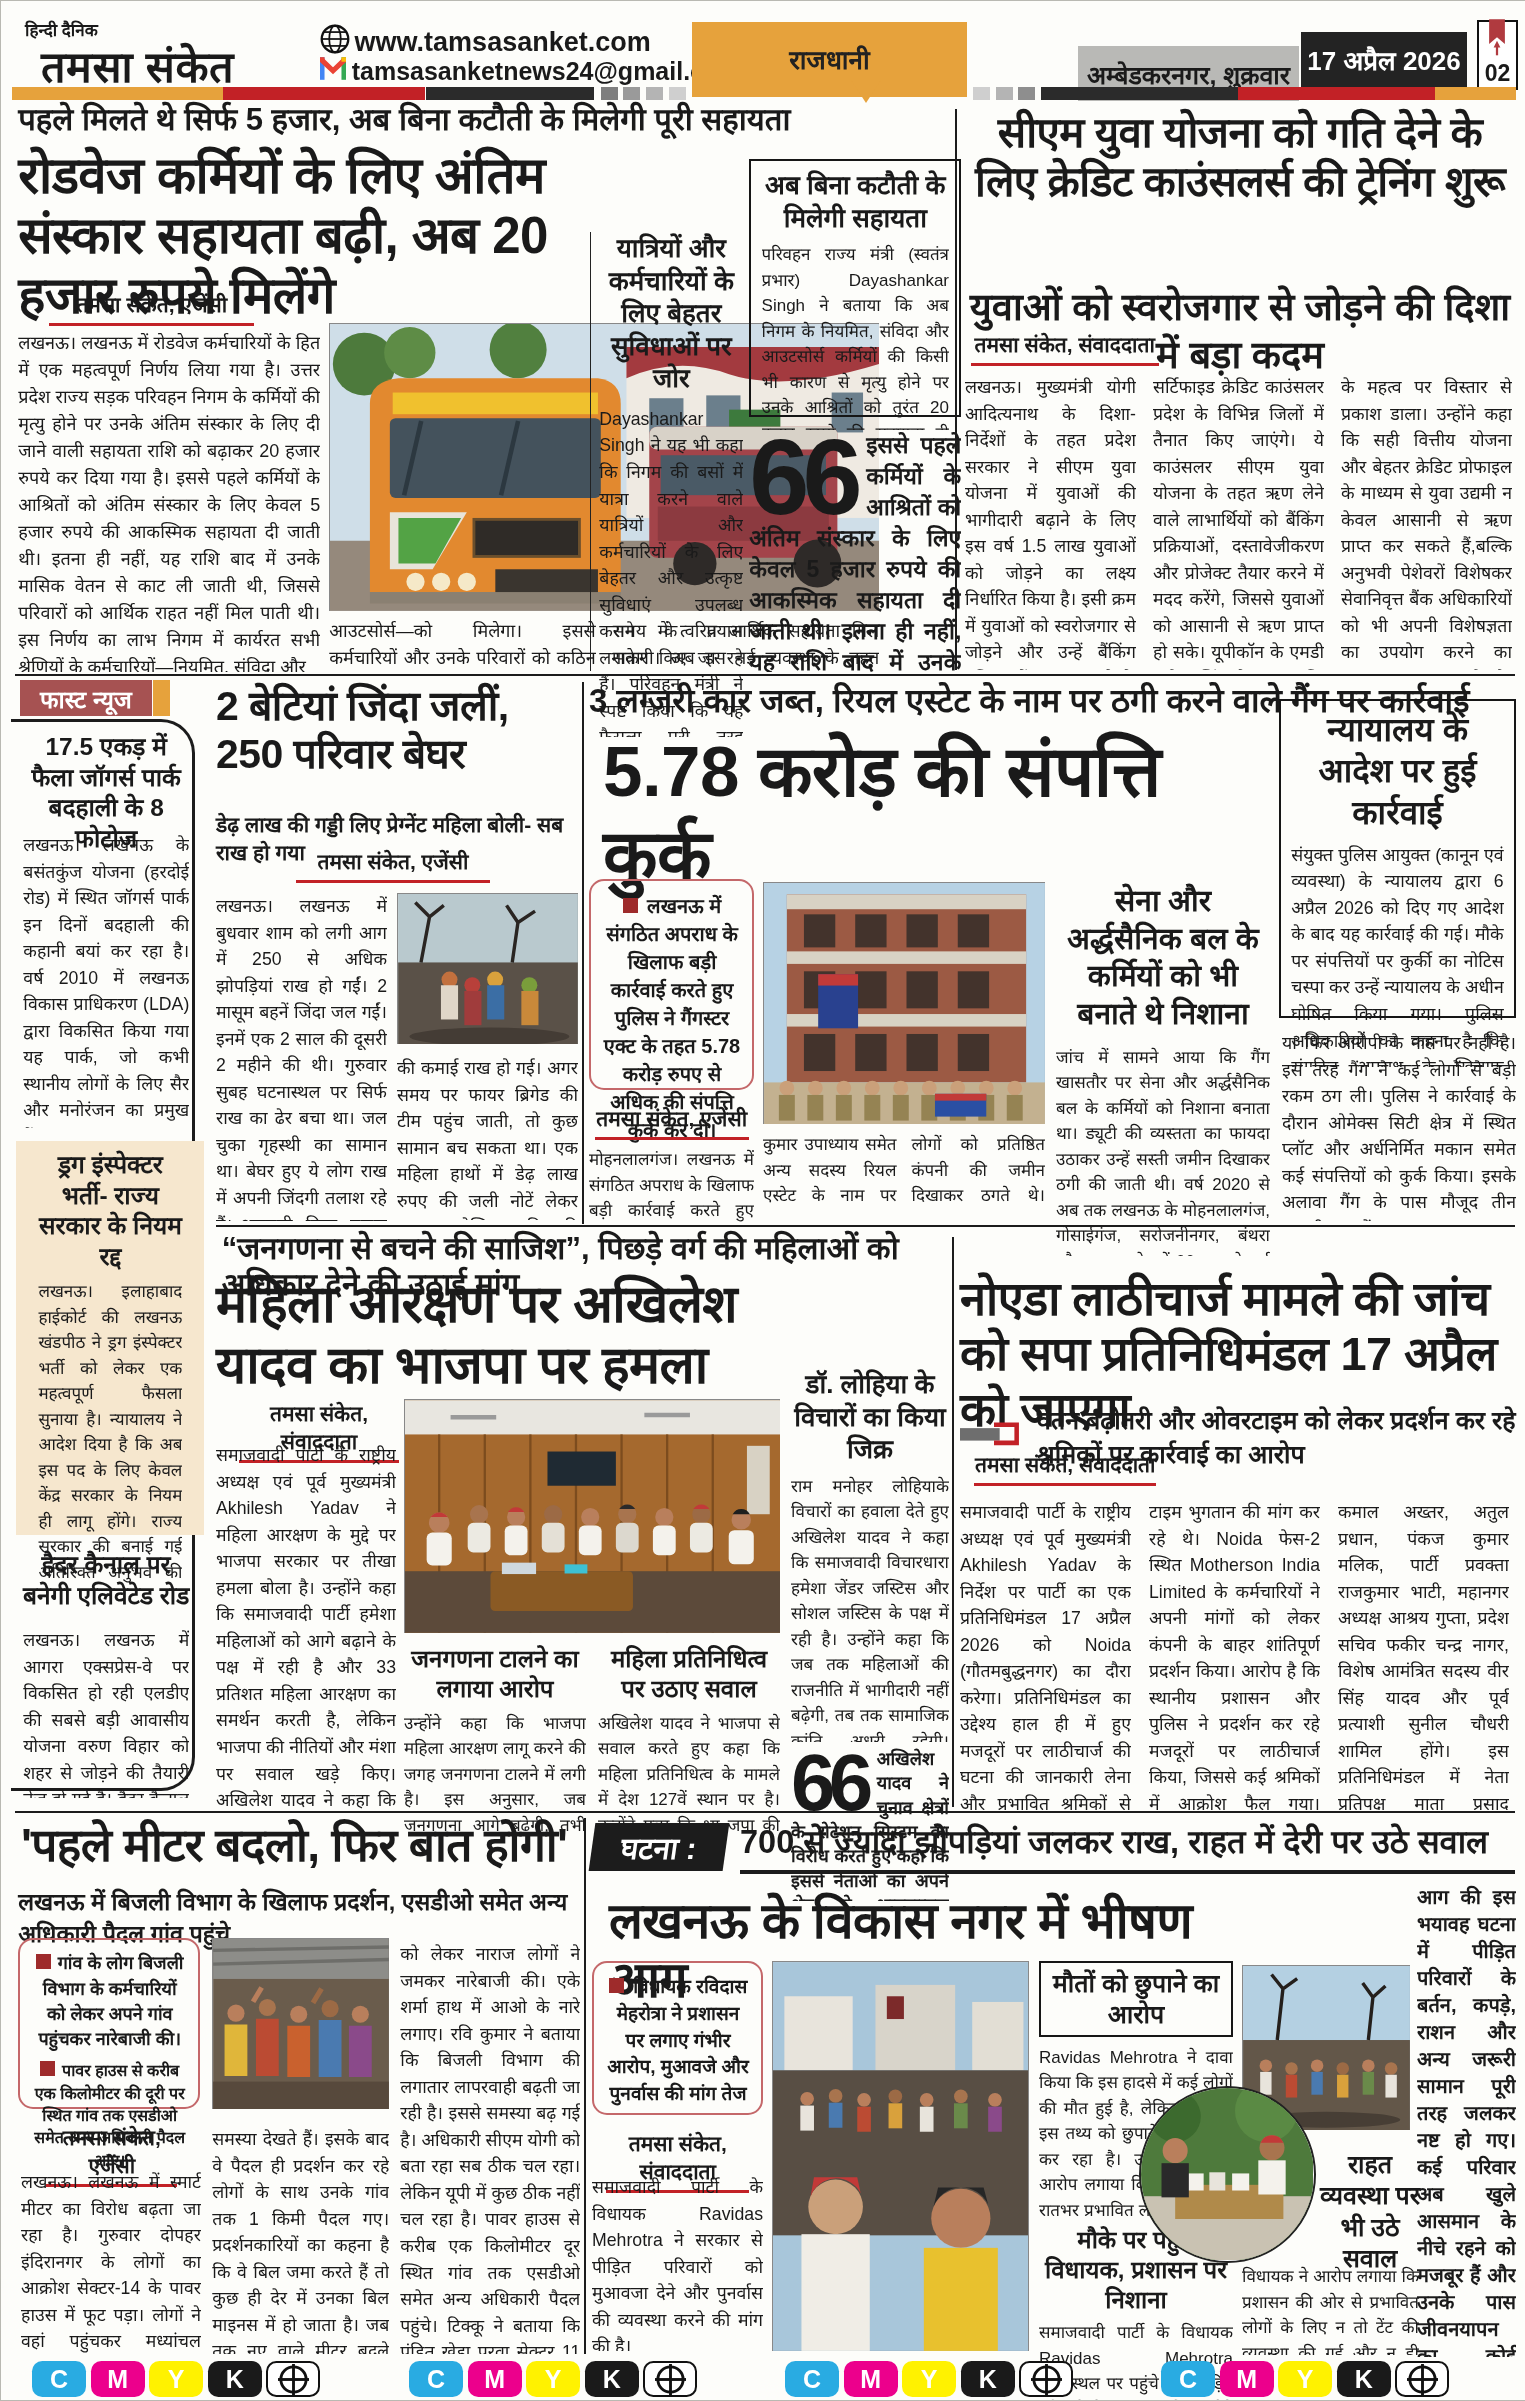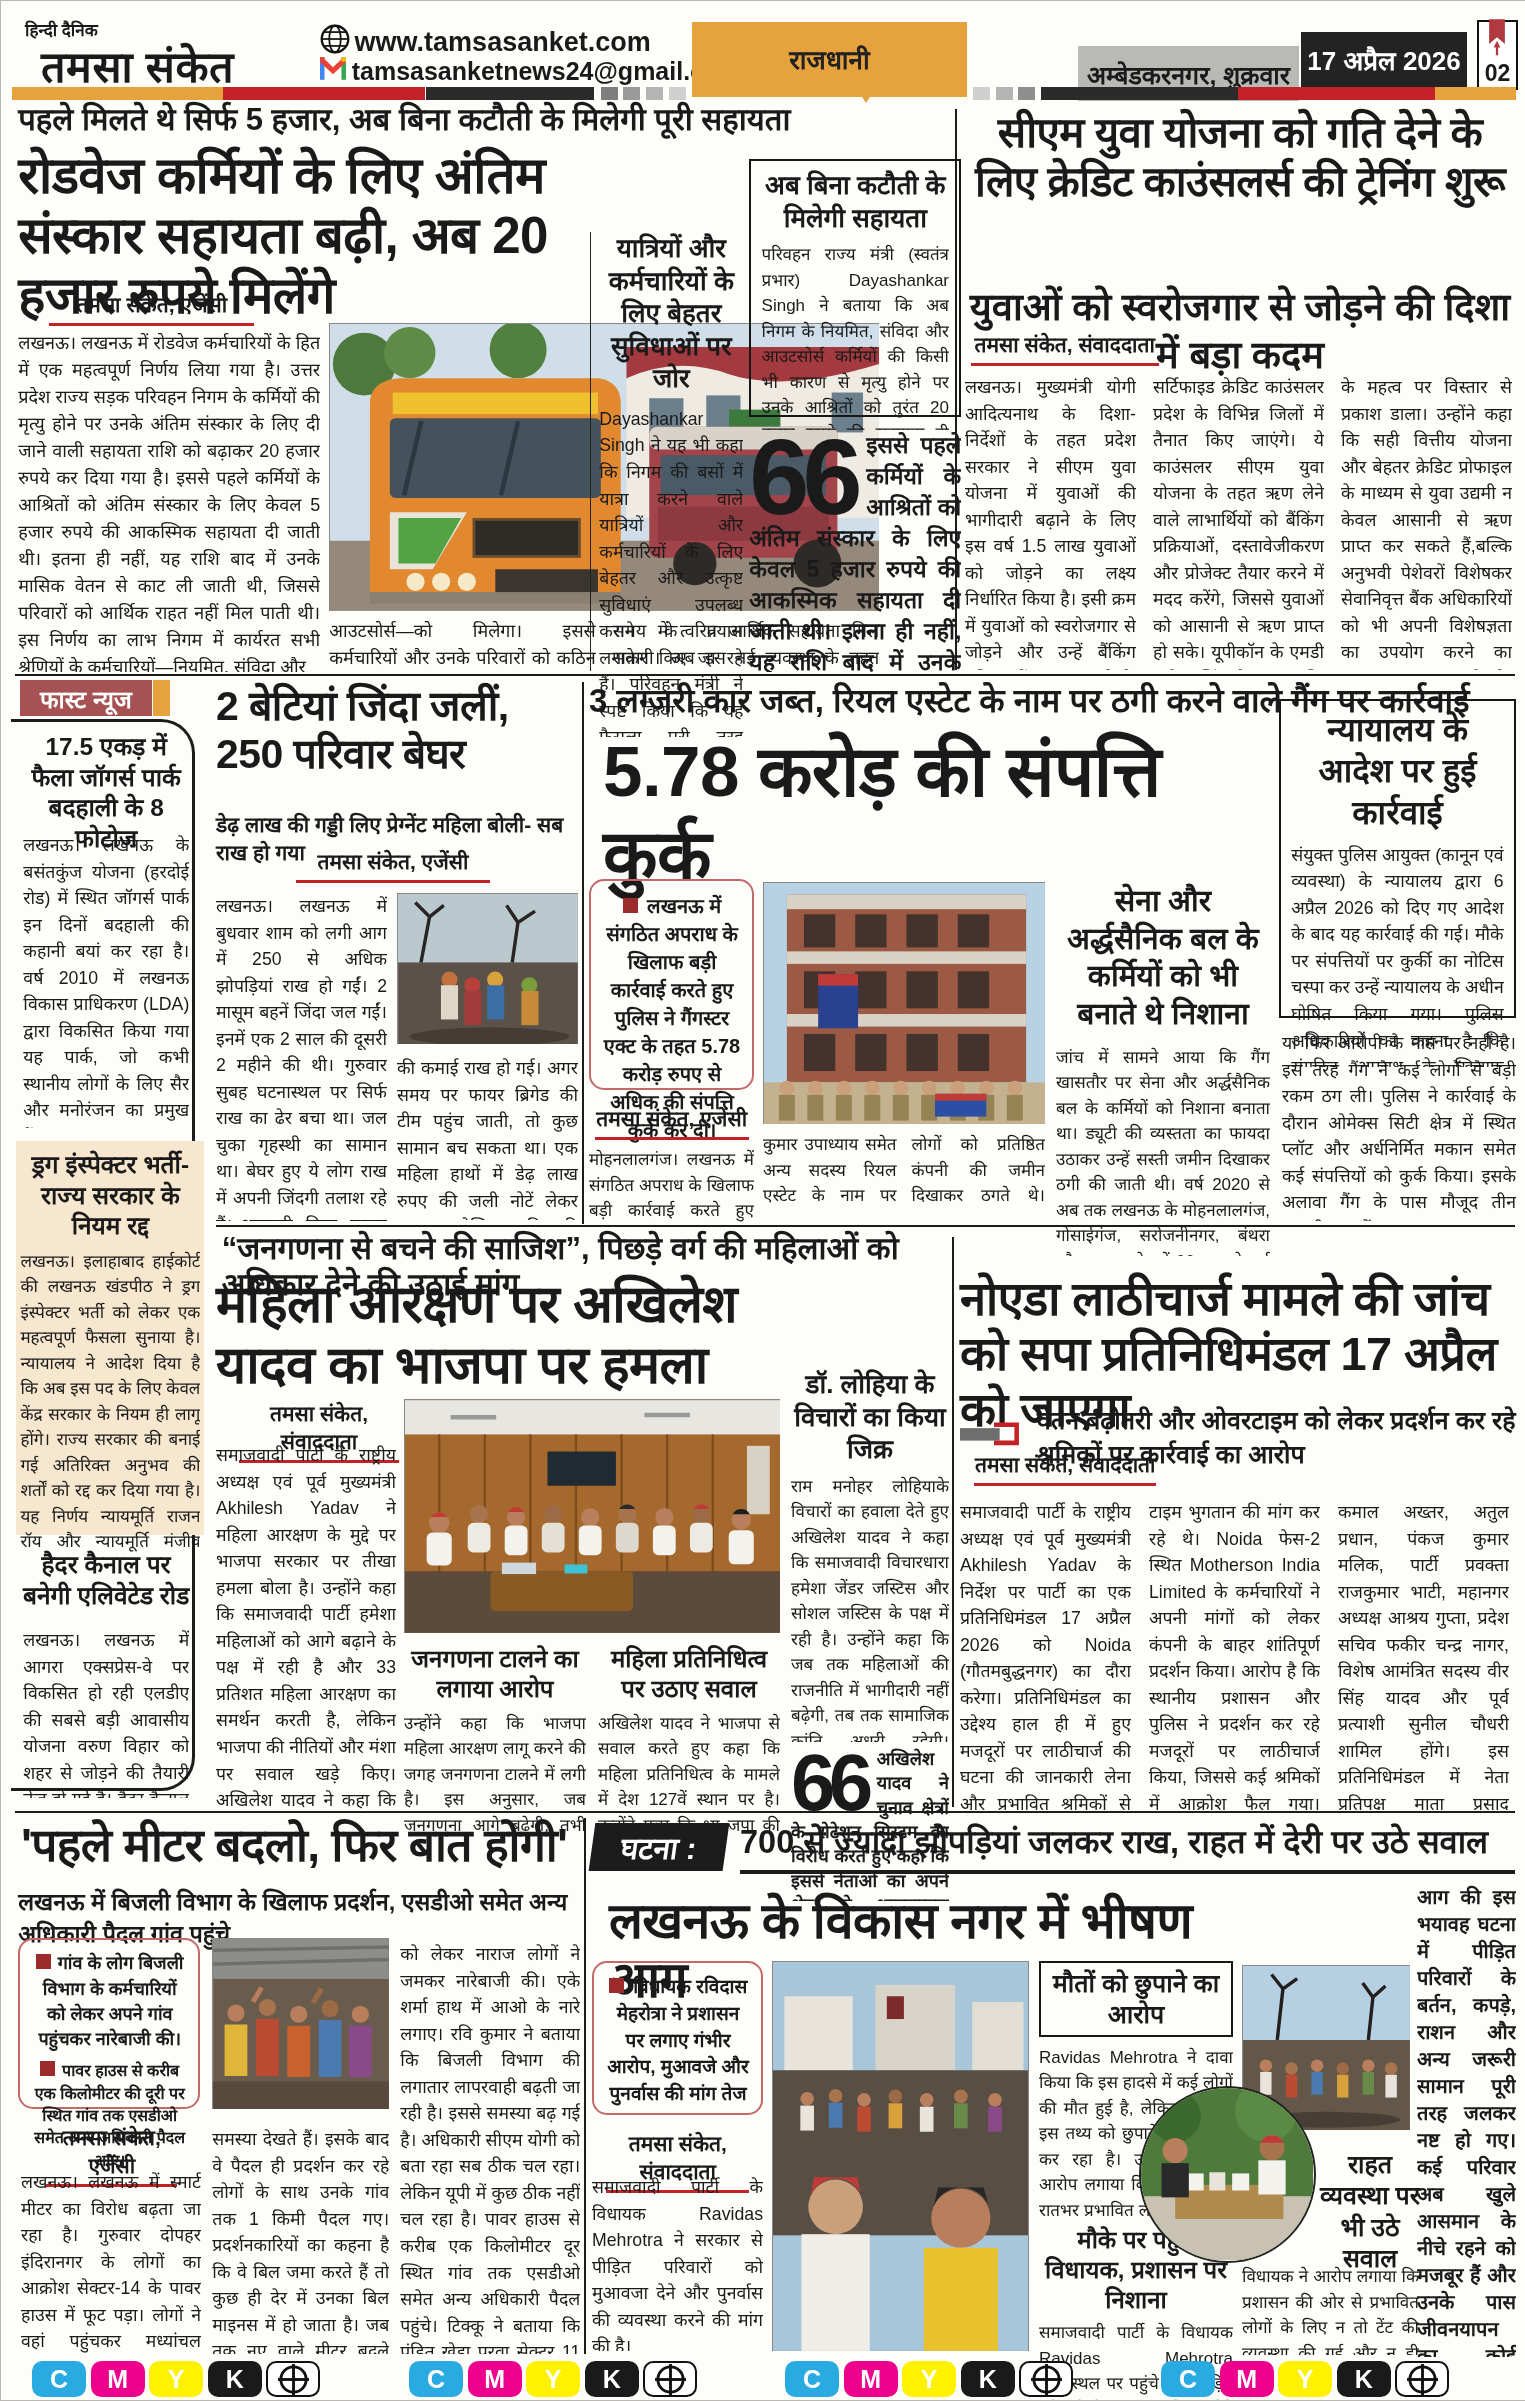--- a/index.html
+++ b/index.html
@@ -35,21 +35,21 @@
   .qtext{font-size:23px;font-weight:bold;line-height:1.35;}
   .redbox{border:2.3px solid #c4686a;border-radius:15px;padding:11.4px 10.3px 9px 11.4px;text-align:center;}
   .rsq{display:inline-block;width:15px;height:15px;background:#9E2B2B;margin-right:6.8px;}
   .boxart{border:2.3px solid #161616;padding:8px 10.3px;}
   
   #fast .label{position:absolute;left:4.6px;top:2.3px;width:132px;height:36px;background:#A65252;color:#fff;font-size:24px;font-weight:900;display:flex;align-items:center;justify-content:center;}
   #fast .tab{position:absolute;left:138px;top:2.3px;width:17px;height:36px;background:#E6A23C;}
   #fast .bracket{position:absolute;left:-4.6px;top:41px;width:184px;height:1072px;border:3.4px solid #1c1c1c;border-left:none;border-radius:0 34px 34px 0;}
   #fast .t{position:absolute;font-size:24.5px;}
   #fast .b{position:absolute;font-size:17.7px;line-height:1.5;}
-  .tanbox{background:#F6E7CE;padding:9px 4px;}
+  .tanbox{background:#F6E7CE;padding:9px 22px;}
   
   .chip{width:54px;height:36px;border-radius:10.3px;display:flex;align-items:center;justify-content:center;font-size:25px;font-weight:bold;color:#fff;margin-right:4.6px;}
   .cmykgrp{position:absolute;top:2360px;display:flex;}
   .reg{width:54px;height:36px;border-radius:10.3px;border:2.3px solid #111;background:#fff;display:flex;align-items:center;justify-content:center;}
 </style>
 </head>
 <body>
 
 <div class="page">
 

